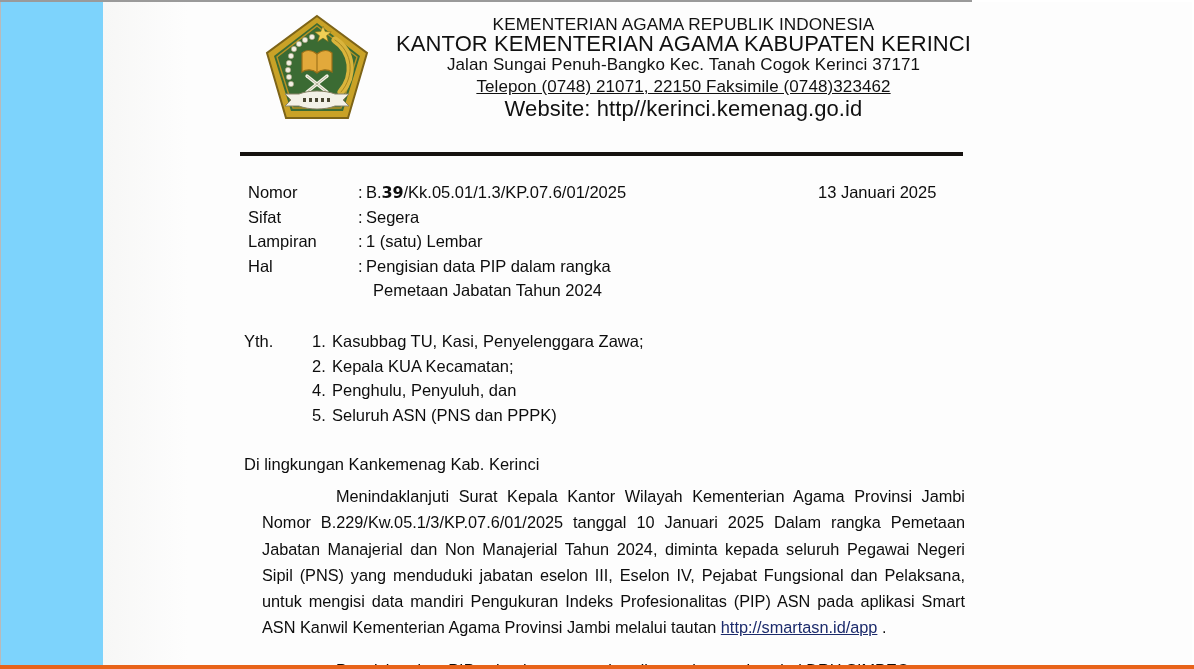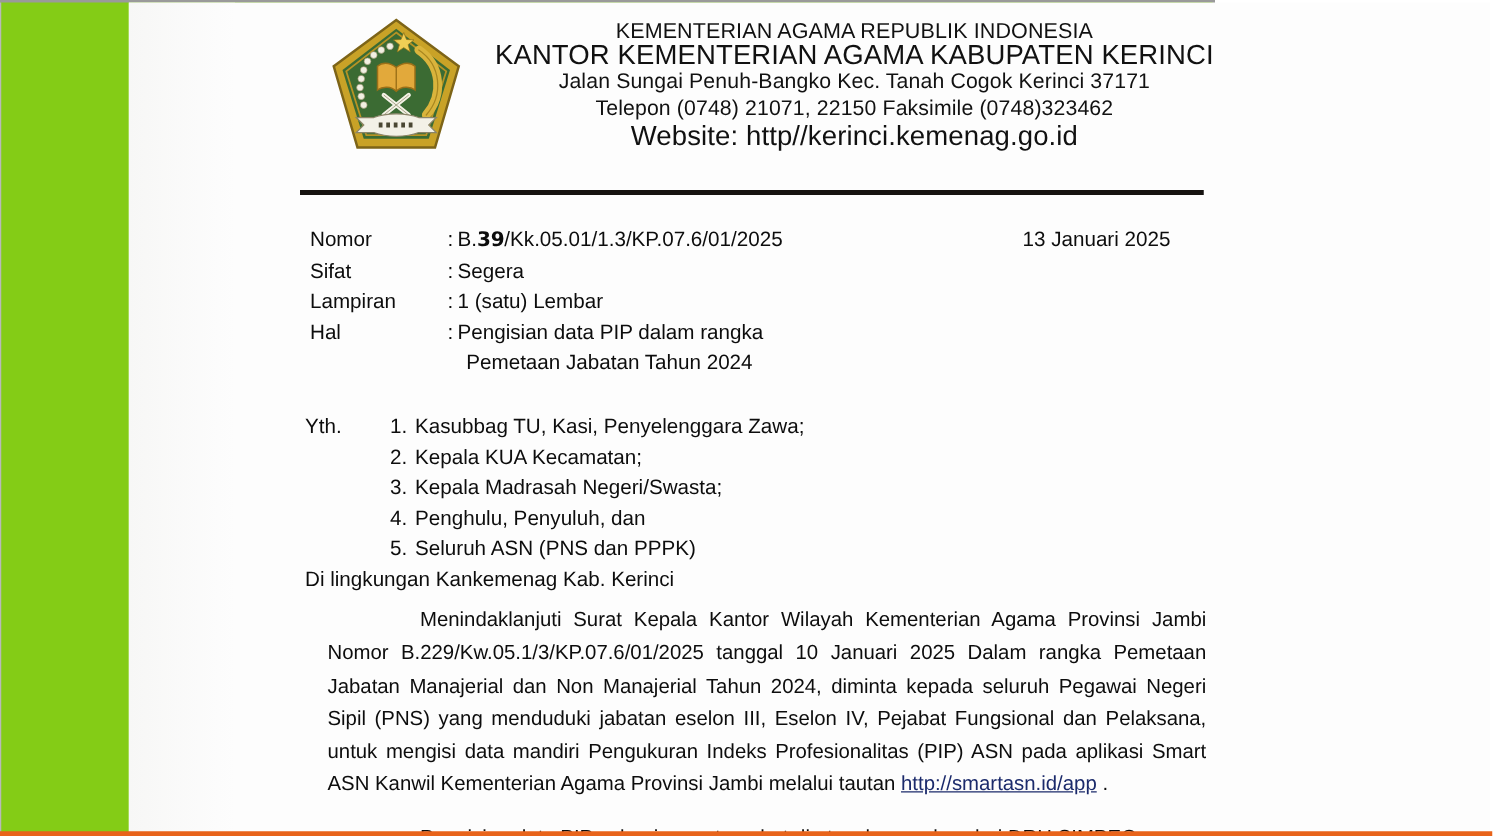--- a/index.html
+++ b/index.html
@@ -7,21 +7,21 @@
     width: 1194px; height: 669px;
     overflow: hidden;
     background: #ffffff;
     font-family: "Liberation Sans", sans-serif;
   }
 
   
   #viewer {
     position: relative;
     width: 972px; height: 669px;
-    background: #84cc16;
+    background: #7dd3fc;
     border-top: 2px solid #9a9a9a;
     border-right: 2px solid #9a9a9a;
   }
   #viewer-left-rule {
     position: absolute; left: 0; top: 0;
     width: 1px; height: 669px;
     background: #b9b9b9;
   }
   #progress-bar {
     position: absolute; left: 0; bottom: 0;
@@ -68,21 +68,21 @@
     padding-right: 6px;
   }
   .hl {
     white-space: nowrap;
     color: #111;
     letter-spacing: .1px;
   }
   .hl1 { font-size: 17.2px; line-height: 20px; font-weight: 400; }
   .hl2 { font-size: 22px; line-height: 20px; font-weight: 400; }
   .hl3 { font-size: 17px;  line-height: 22px; font-weight: 400; }
-  .hl4 { font-size: 17px;  line-height: 22px; font-weight: 400; }
+  .hl4 { font-size: 17px;  line-height: 22px; font-weight: 400; text-decoration: underline; }
   .hl5 { font-size: 22px;  line-height: 22px; font-weight: 400; }
 
   .rule {
     position: absolute;
     left: 0; top: 150px;
     width: 723px; height: 4px;
     background: #161310;
   }
 
   
@@ -252,23 +252,20 @@
         <span class="yth-label">Yth.</span>
 
         <ul class="yth-list">
           <li>
             <span class="yth-num">1.</span><span>Kasubbag TU, Kasi, Penyelenggara Zawa;</span>
           </li>
           <li>
             <span class="yth-num">2.</span><span>Kepala KUA Kecamatan;</span>
           </li>
           <li>
-            <span class="yth-num">3.</span><span>Kepala Madrasah Negeri/Swasta;</span>
-          </li>
-          <li>
             <span class="yth-num">4.</span><span>Penghulu, Penyuluh, dan</span>
           </li>
           <li>
             <span class="yth-num">5.</span><span>Seluruh ASN (PNS dan PPPK)</span>
           </li>
         </ul>
 
         <div class="di-lingkungan">Di lingkungan Kankemenag Kab. Kerinci</div>
       </div>
 

